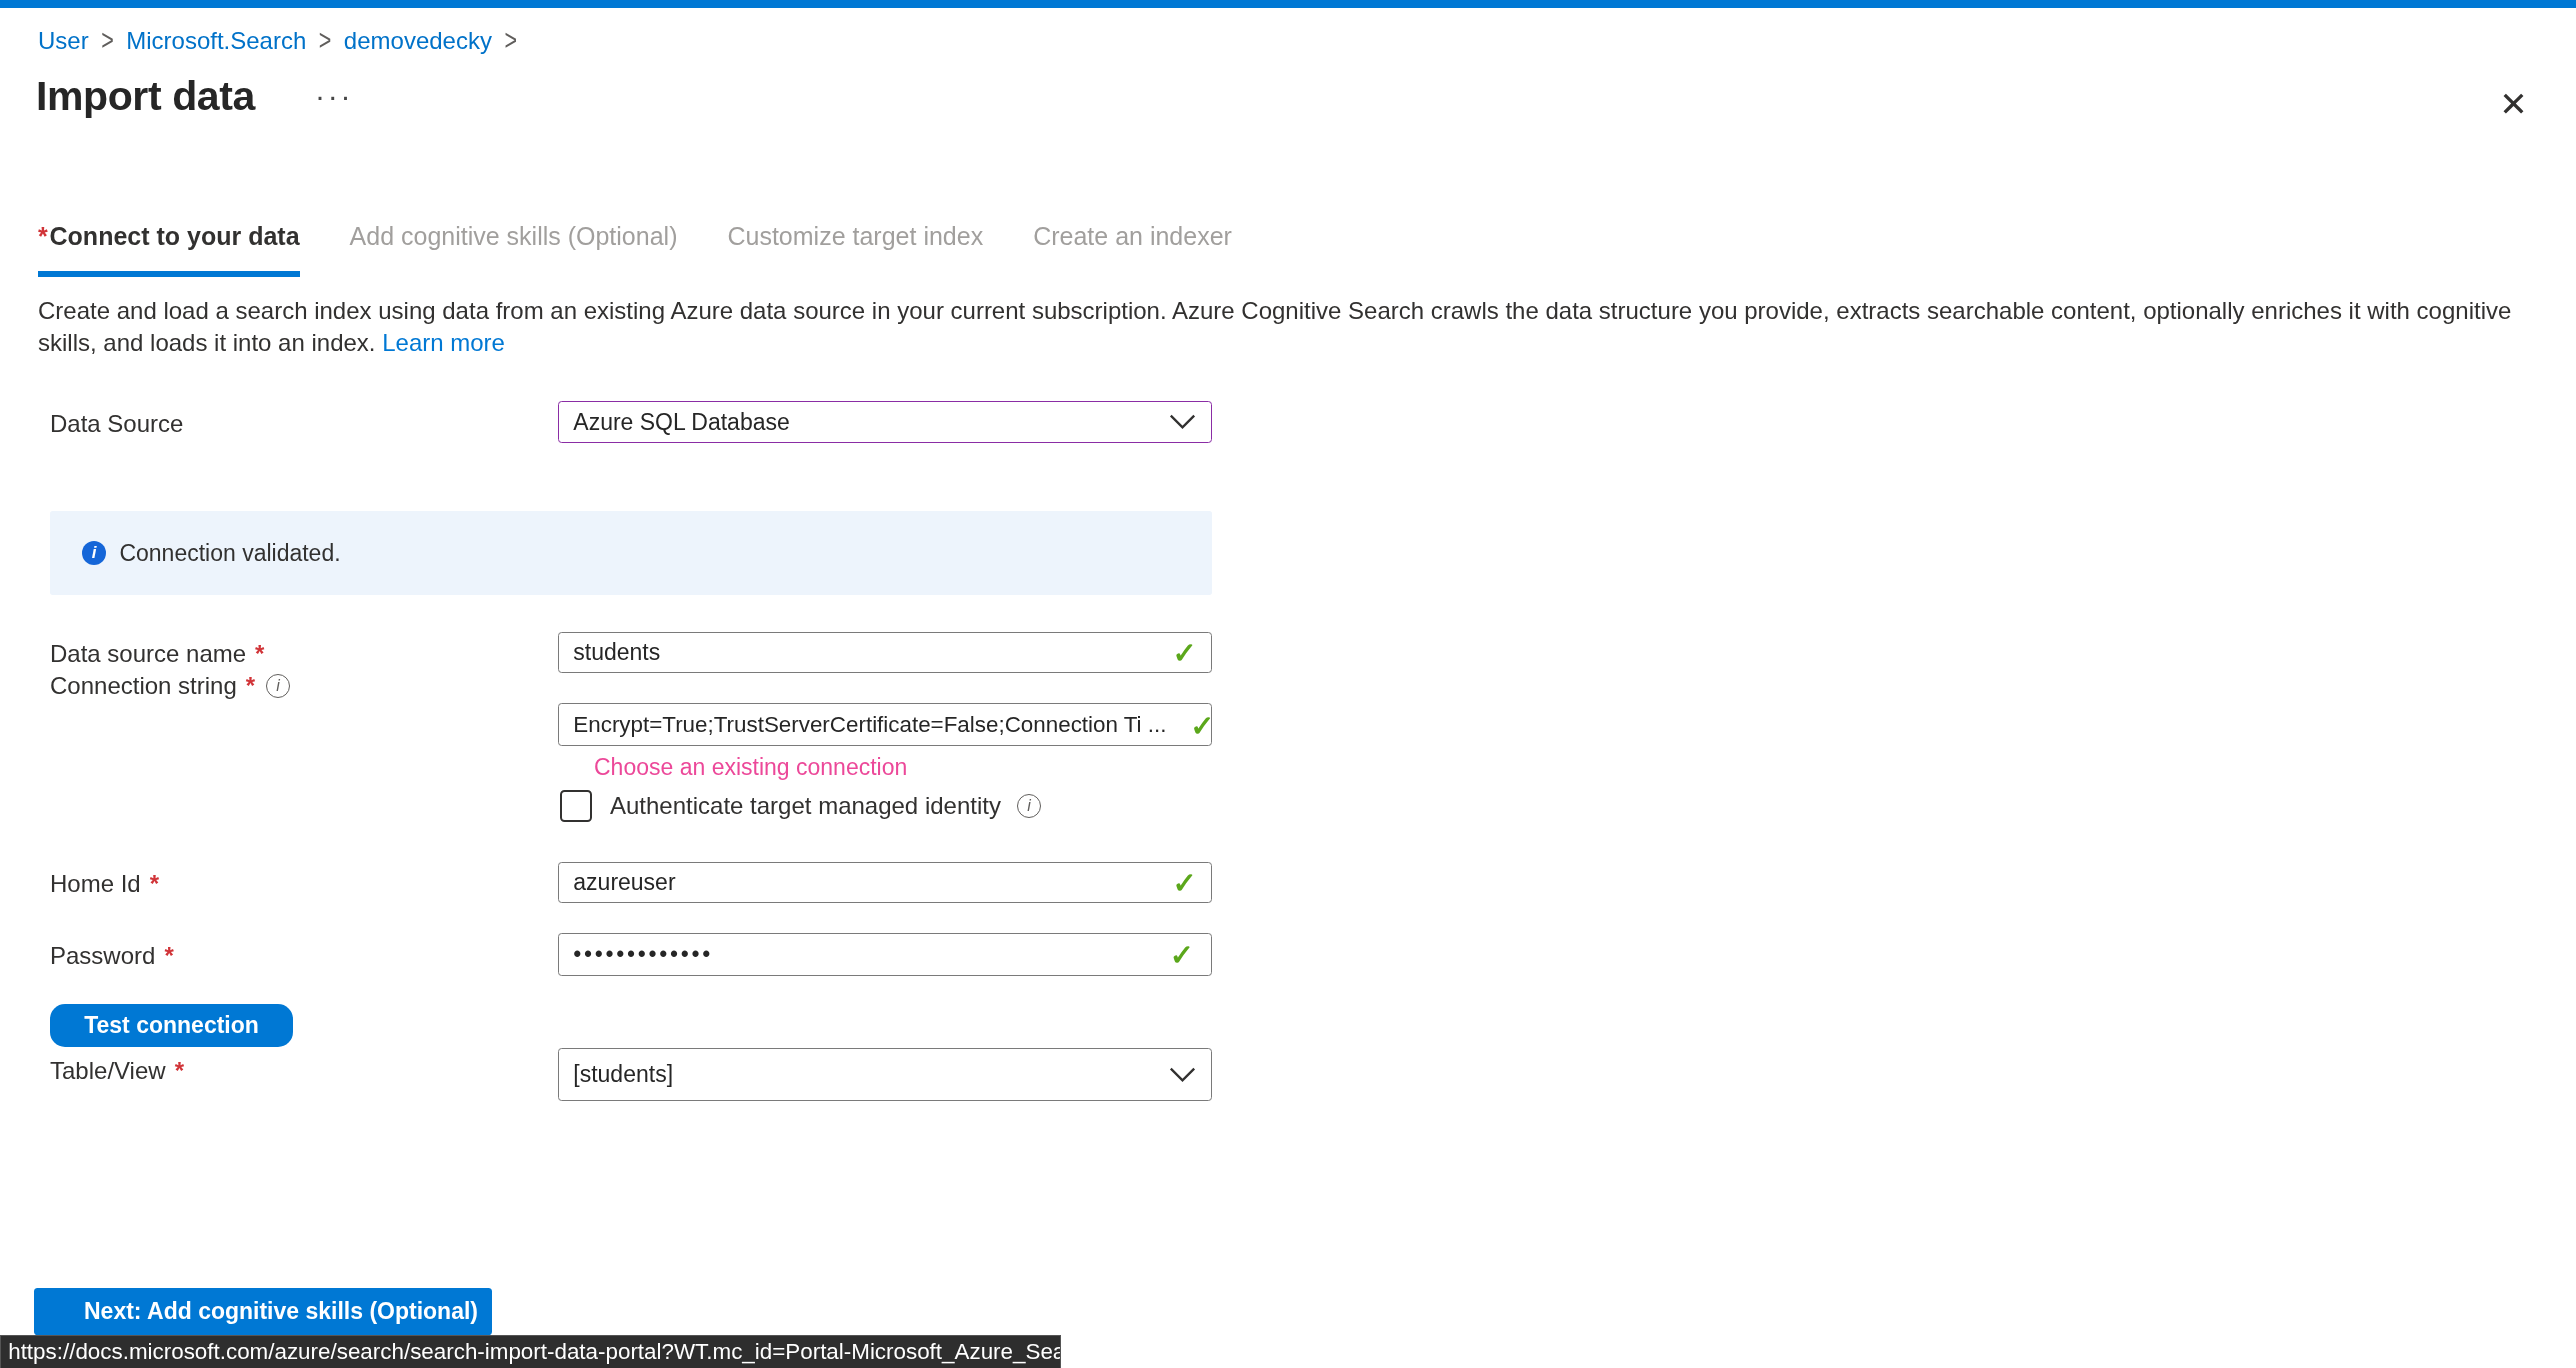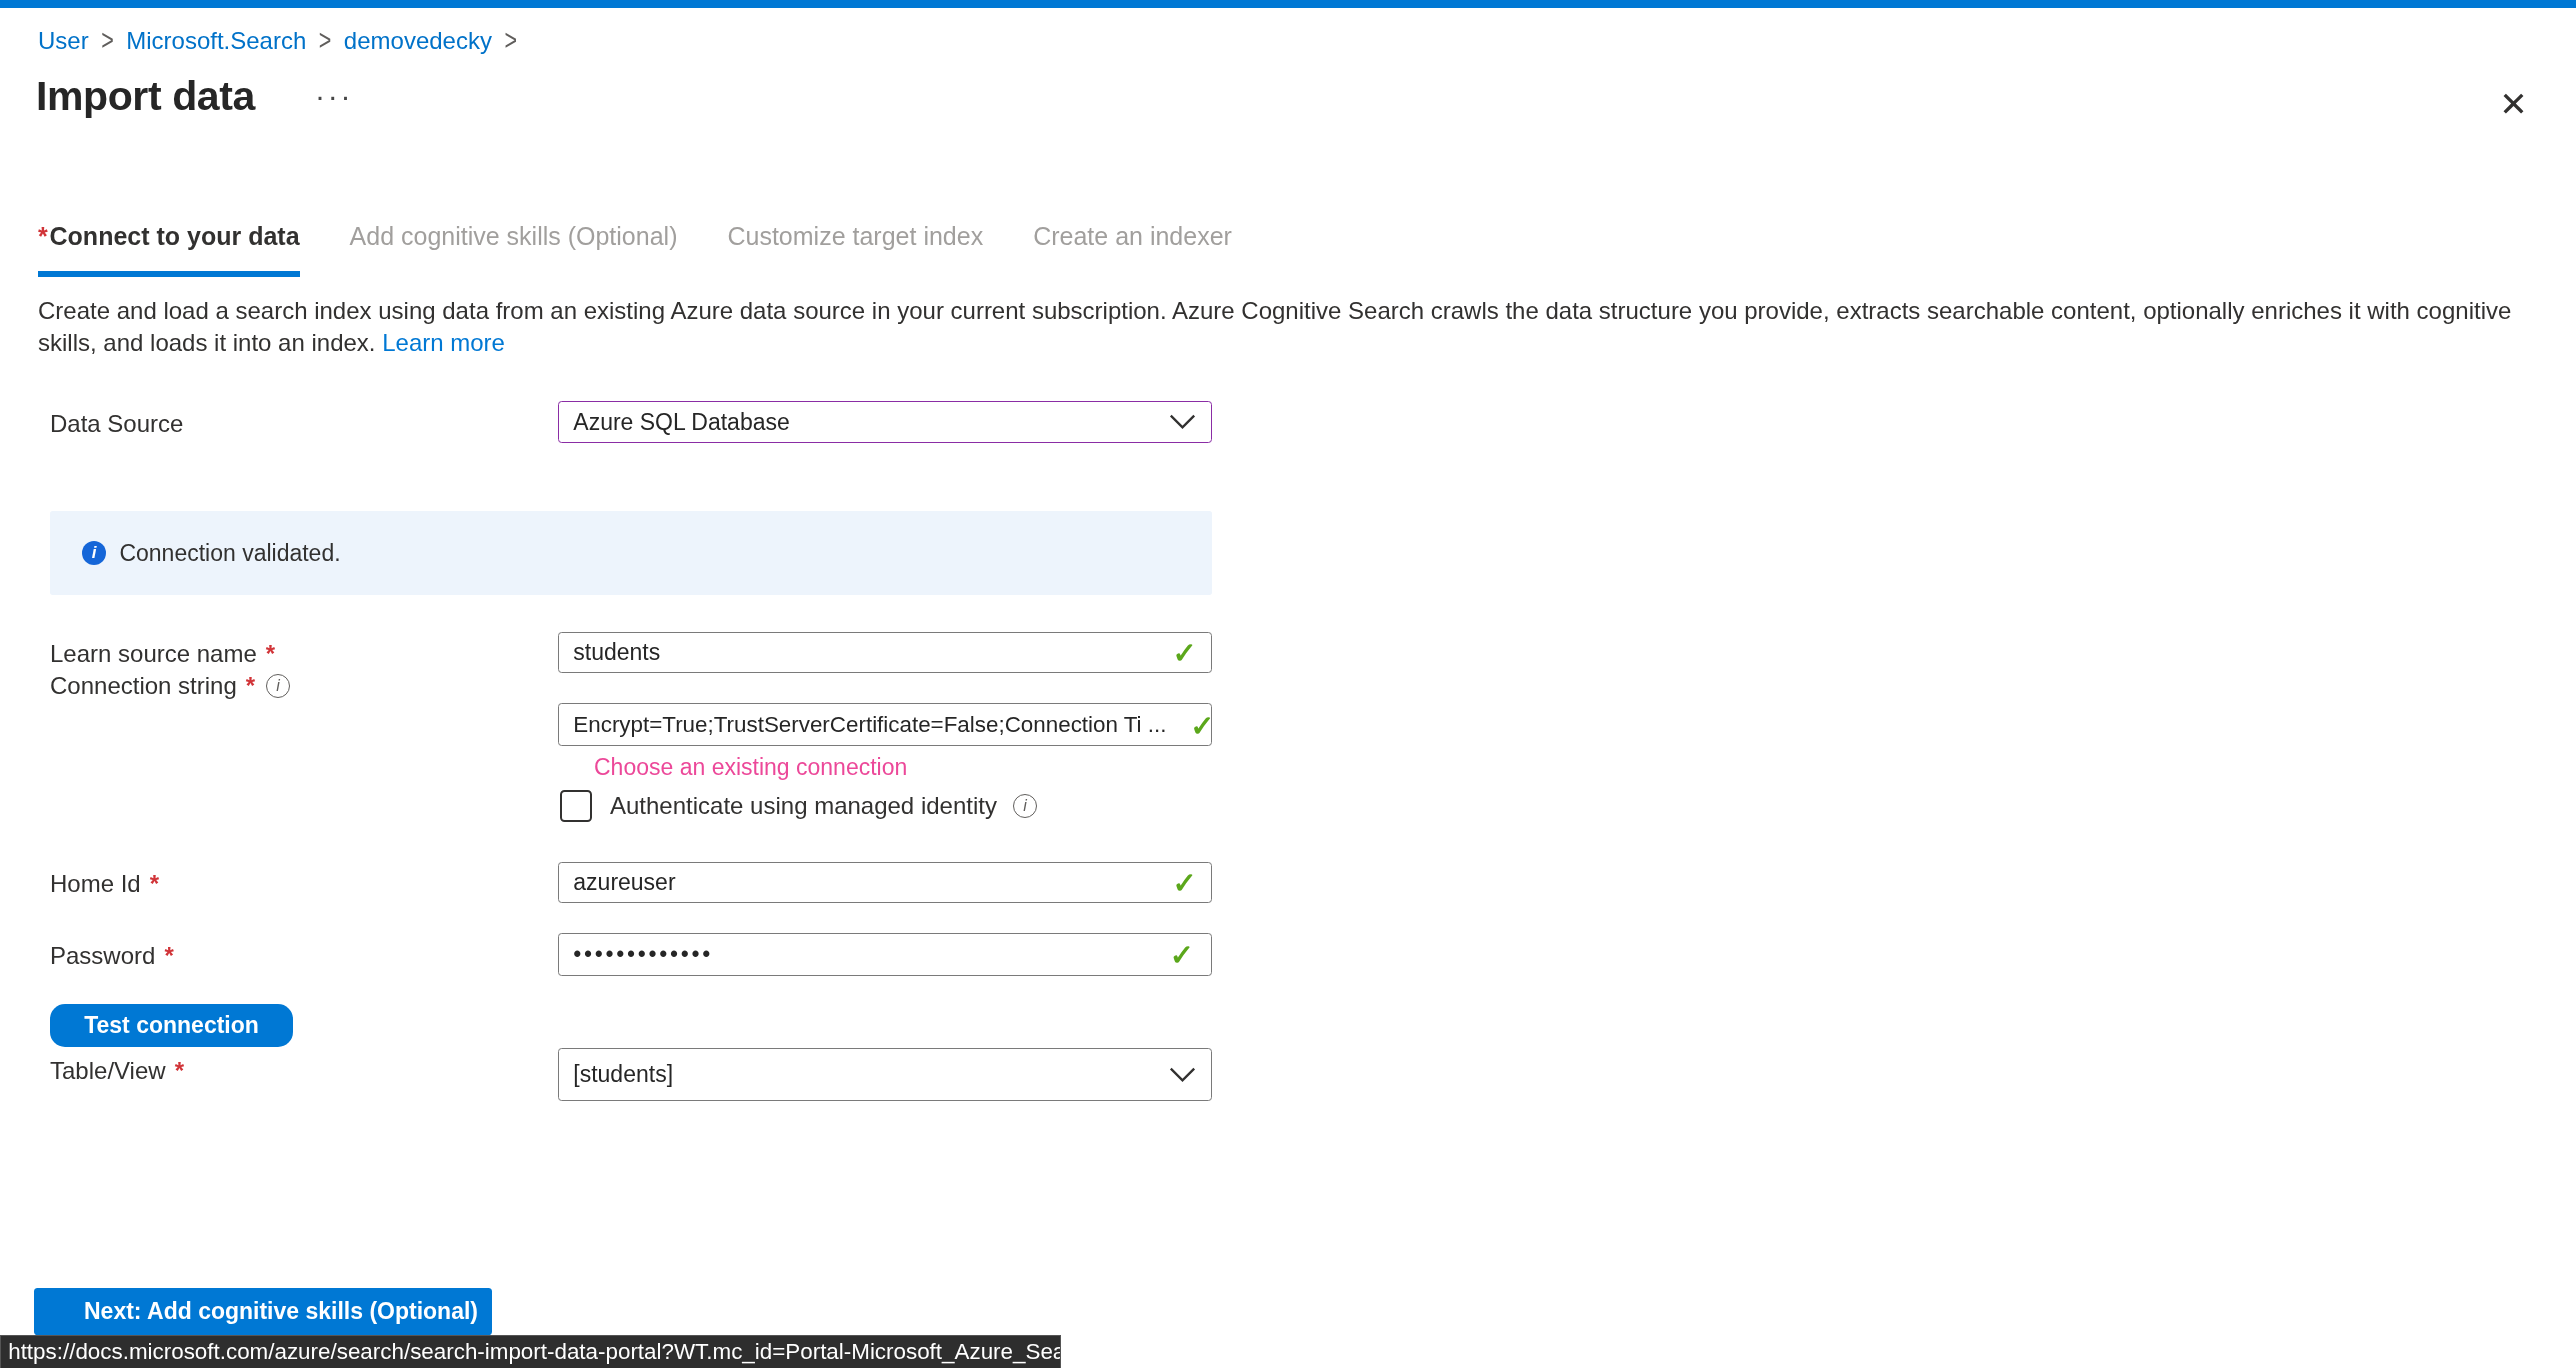--- a/index.html
+++ b/index.html
@@ -129,21 +129,21 @@
         <path d="M3 3 L16 16 L29 3" fill="none" stroke="#323130" stroke-width="2.6"></path>
       </svg>
   </div>
 
   <div class="banner">
     <div class="banner-icon">i</div>
     <div class="banner-text">Connection validated.</div>
   </div>
 
   <div class="field-label row-dsname-label">
-    <span>Learn source name</span>
+    <span>Data source name</span>
     <span class="req-star">*</span>
   </div>
   <div class="input-box box-dsname">
     <span>students</span>
     <span class="valid-check">✓</span>
   </div>
 
   <div class="field-label row-connstr-label">
     <span>Connection string</span>
     <span class="req-star">*</span>
@@ -151,21 +151,21 @@
   </div>
   <div class="input-box box-connstr">
     <span>Encrypt=True;TrustServerCertificate=False;Connection Ti ...</span>
     <span class="valid-check">✓</span>
   </div>
 
   <a class="choose-link">Choose an existing connection</a>
 
   <div class="checkbox-row">
     <div class="checkbox"></div>
-    <span class="checkbox-label">Authenticate using managed identity</span>
+    <span class="checkbox-label">Authenticate target managed identity</span>
     <span class="info-circle">i</span>
   </div>
 
   <div class="field-label row-userid-label">
     <span>Home Id</span>
     <span class="req-star">*</span>
   </div>
   <div class="input-box box-userid">
     <span>azureuser</span>
     <span class="valid-check">✓</span>

